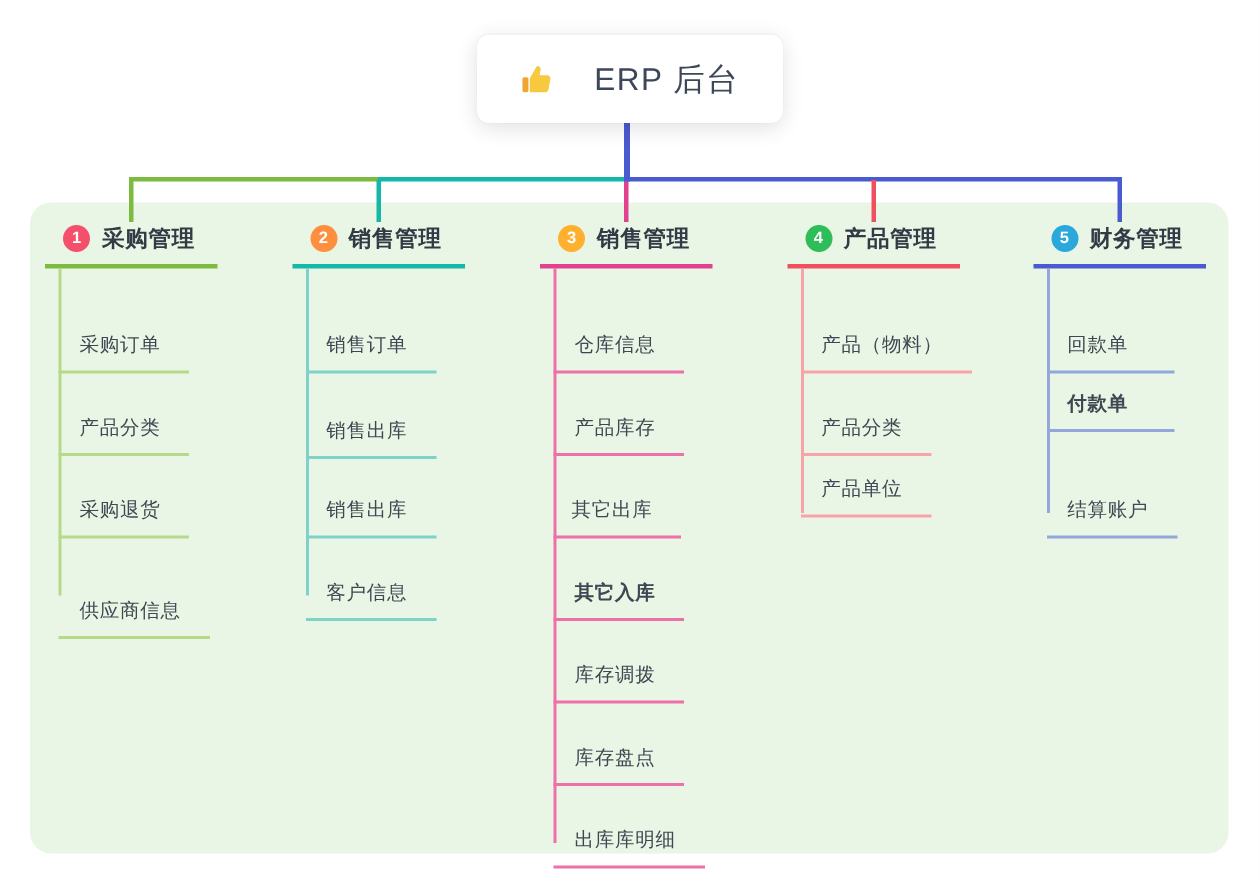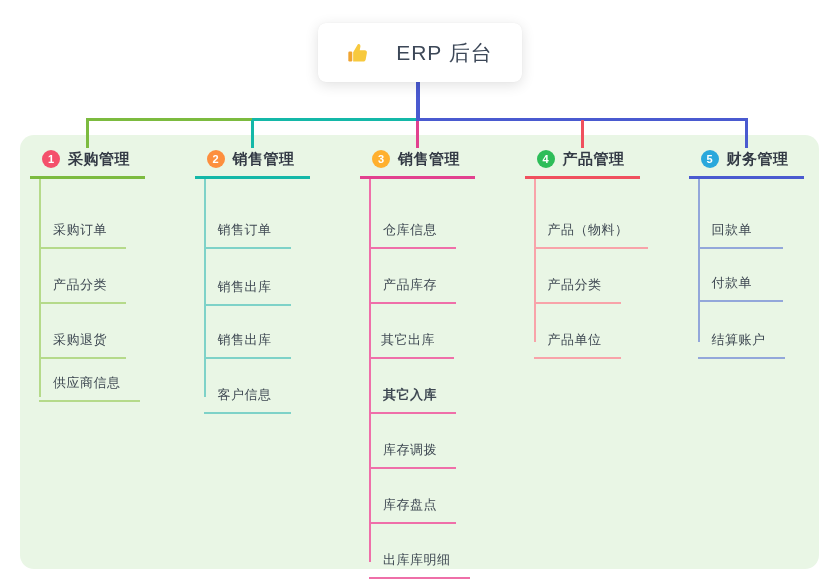--- a/index.html
+++ b/index.html
@@ -52,21 +52,21 @@
     <span class="root-title">ERP 后台</span>
   </div>
   <div id="branches">
       <div class="branch-title" style="left: 42px; top: 146px;">
         <span class="badge" style="background: rgb(244, 80, 107);">1</span>
         <span class="branch-label">采购管理</span>
       </div>
       <div class="child-node" style="left: 39px; top: 203px; border-bottom: 2px solid rgb(181, 218, 138);">采购订单</div>
       <div class="child-node" style="left: 39px; top: 258px; border-bottom: 2px solid rgb(181, 218, 138);">产品分类</div>
       <div class="child-node" style="left: 39px; top: 313px; border-bottom: 2px solid rgb(181, 218, 138);">采购退货</div>
-      <div class="child-node" style="left: 39px; top: 356px; border-bottom: 2px solid rgb(181, 218, 138);">供应商信息</div>
+      <div class="child-node" style="left: 39px; top: 380px; border-bottom: 2px solid rgb(181, 218, 138);">供应商信息</div>
       <div class="branch-title" style="left: 206.5px; top: 146px;">
         <span class="badge" style="background: rgb(253, 143, 62);">2</span>
         <span class="branch-label">销售管理</span>
       </div>
       <div class="child-node" style="left: 203.5px; top: 203px; border-bottom: 2px solid rgb(126, 210, 200);">销售订单</div>
       <div class="child-node" style="left: 203.5px; top: 260px; border-bottom: 2px solid rgb(126, 210, 200);">销售出库</div>
       <div class="child-node" style="left: 203.5px; top: 313px; border-bottom: 2px solid rgb(126, 210, 200);">销售出库</div>
       <div class="child-node" style="left: 203.5px; top: 368px; border-bottom: 2px solid rgb(126, 210, 200);">客户信息</div>
       <div class="branch-title" style="left: 372px; top: 146px;">
         <span class="badge" style="background: rgb(255, 176, 46);">3</span>
@@ -78,22 +78,22 @@
       <div class="child-node" style="left: 369px; top: 368px; border-bottom: 2px solid rgb(239, 111, 169); font-weight: bold;">其它入库</div>
       <div class="child-node" style="left: 369px; top: 423px; border-bottom: 2px solid rgb(239, 111, 169); text-align: right;">库存调拨</div>
       <div class="child-node" style="left: 369px; top: 478px; border-bottom: 2px solid rgb(239, 111, 169);">库存盘点</div>
       <div class="child-node" style="left: 369px; top: 533px; border-bottom: 2px solid rgb(239, 111, 169);">出库库明细</div>
       <div class="branch-title" style="left: 536.5px; top: 146px;">
         <span class="badge" style="background: rgb(46, 189, 89);">4</span>
         <span class="branch-label">产品管理</span>
       </div>
       <div class="child-node" style="left: 533.5px; top: 203px; border-bottom: 2px solid rgb(248, 163, 169);">产品（物料）</div>
       <div class="child-node" style="left: 533.5px; top: 258px; border-bottom: 2px solid rgb(248, 163, 169);">产品分类</div>
-      <div class="child-node" style="left: 533.5px; top: 313px; border-bottom: 2px solid rgb(248, 163, 169);">产品单位</div>
+      <div class="child-node" style="left: 533.5px; top: 299px; border-bottom: 2px solid rgb(248, 163, 169);">产品单位</div>
       <div class="branch-title" style="left: 700.5px; top: 146px;">
         <span class="badge" style="background: rgb(42, 168, 220);">5</span>
         <span class="branch-label">财务管理</span>
       </div>
       <div class="child-node" style="left: 697.5px; top: 203px; border-bottom: 2px solid rgb(147, 167, 218);">回款单</div>
-      <div class="child-node" style="left: 697.5px; top: 256px; border-bottom: 2px solid rgb(147, 167, 218);">付款单</div>
+      <div class="child-node" style="left: 697.5px; top: 242px; border-bottom: 2px solid rgb(147, 167, 218); font-weight: bold;">付款单</div>
       <div class="child-node" style="left: 697.5px; top: 313px; border-bottom: 2px solid rgb(147, 167, 218);">结算账户</div>
     </div>
 </div>
 
 </body></html>

